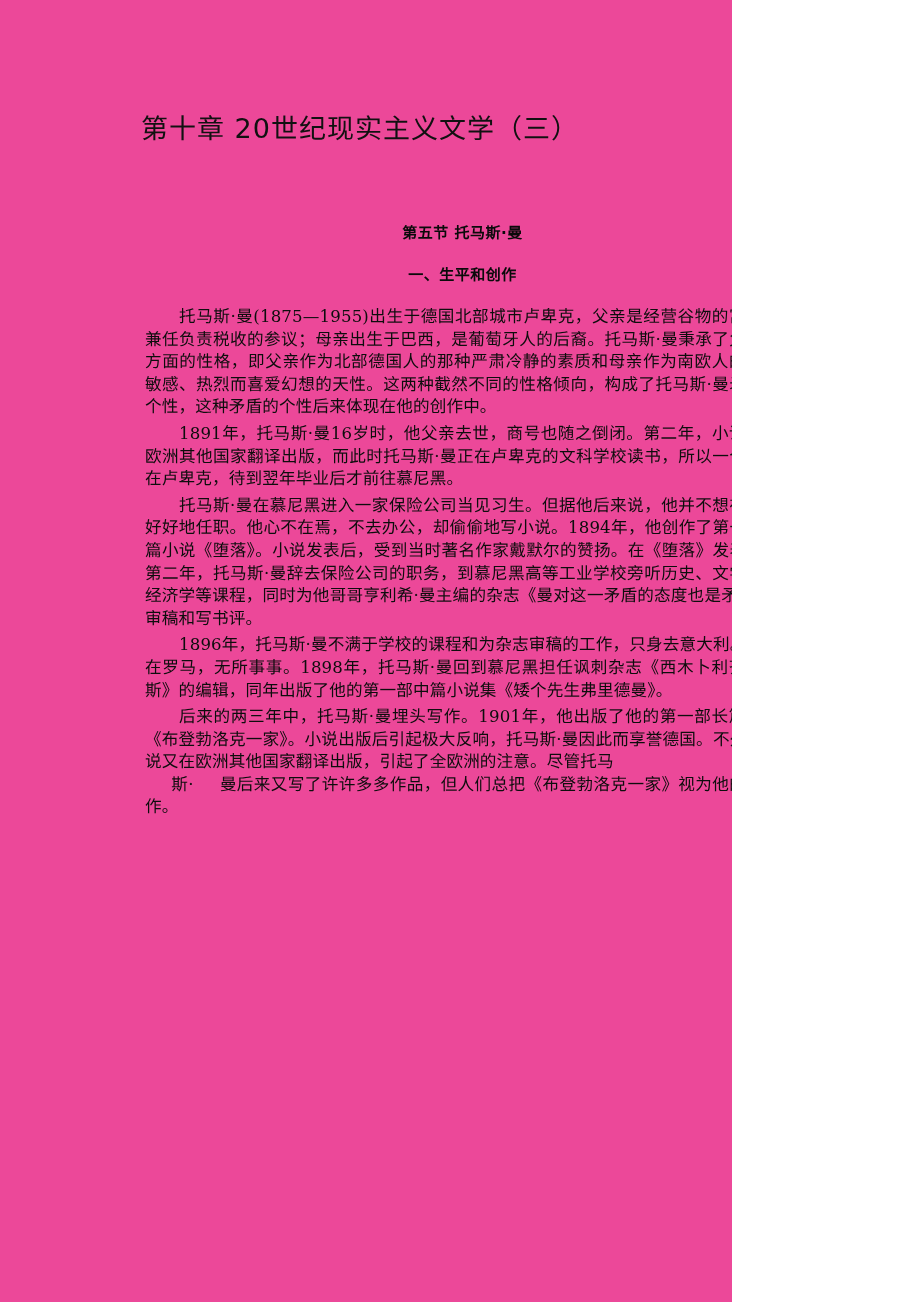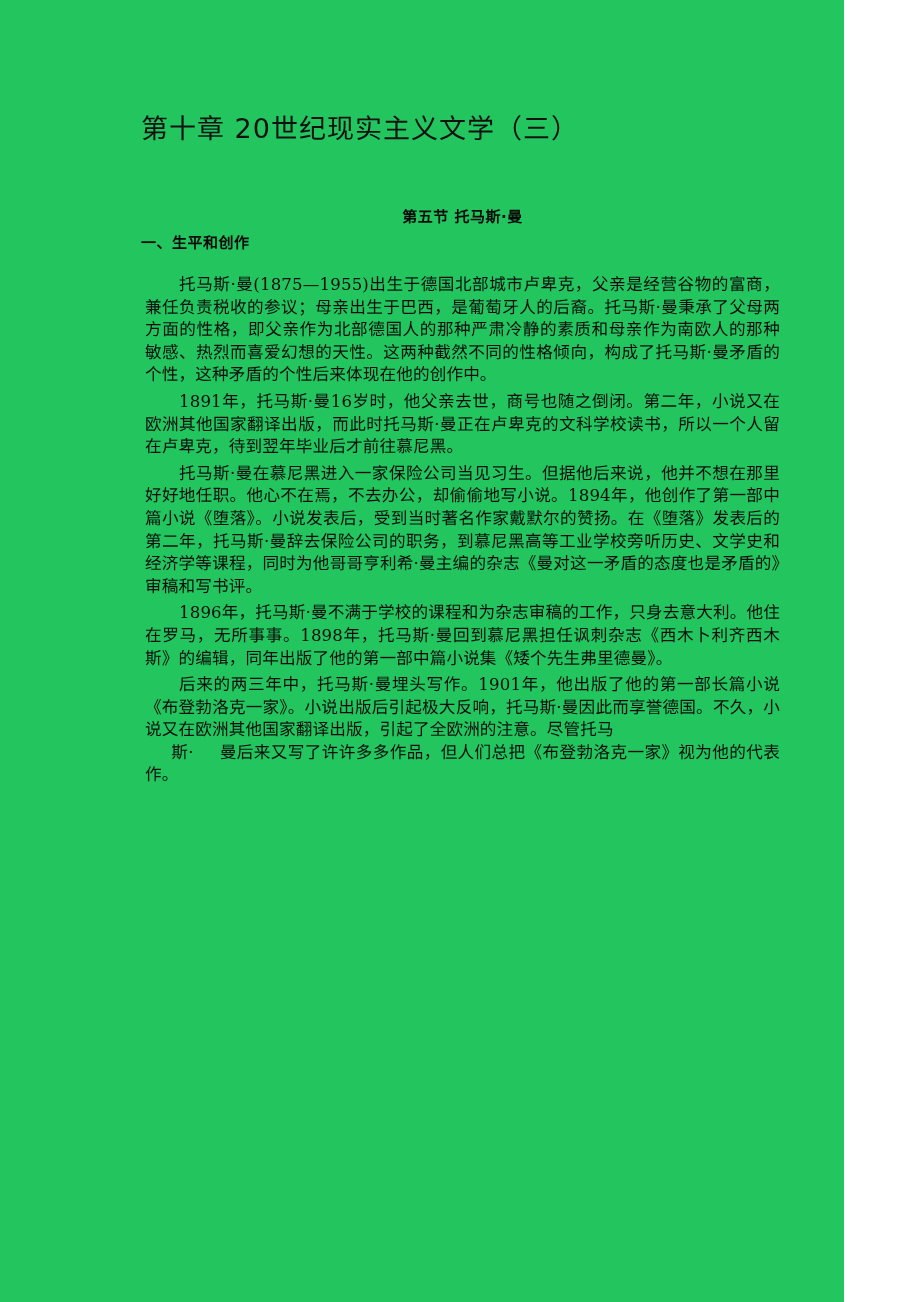--- a/index.html
+++ b/index.html
@@ -7,23 +7,23 @@
     margin: 0;
     padding: 0;
     background: #ffffff;
   }
   body {
     font-family: "DejaVu Serif", "Liberation Serif", serif;
     color: #000000;
   }
   .page {
     position: relative;
-    width: 844px;
+    width: 732px;
     height: 1302px;
-    background: #22c55e;
+    background: #ec4899;
     overflow: hidden;
     box-sizing: border-box;
   }
   .content {
     position: absolute;
     left: 141px;
     top: 0;
     width: 643px;
   }
 
@@ -40,36 +40,36 @@
     white-space: nowrap;
     color: #111111;
   }
 
   
   .section-heading {
     font-family: "DejaVu Sans", "Liberation Sans", sans-serif;
     font-size: 15px;
     font-weight: bold;
     line-height: 21px;
-    margin: 0;
+    margin: 16px;
     padding-top: 61px;
     text-align: center;
     letter-spacing: 0.5px;
     color: #0a0a0a;
   }
 
   
   .sub-heading {
     font-family: "DejaVu Sans", "Liberation Sans", sans-serif;
     font-size: 15px;
     font-weight: bold;
     line-height: 21px;
     margin: 0;
     padding-top: 5px;
-    text-align: left;
+    text-align: center;
     letter-spacing: 0.5px;
     color: #0a0a0a;
   }
 
   
   .body-block {
     padding-top: 16px;
   }
   p.para {
     font-family: "DejaVu Serif", "Liberation Serif", serif;

